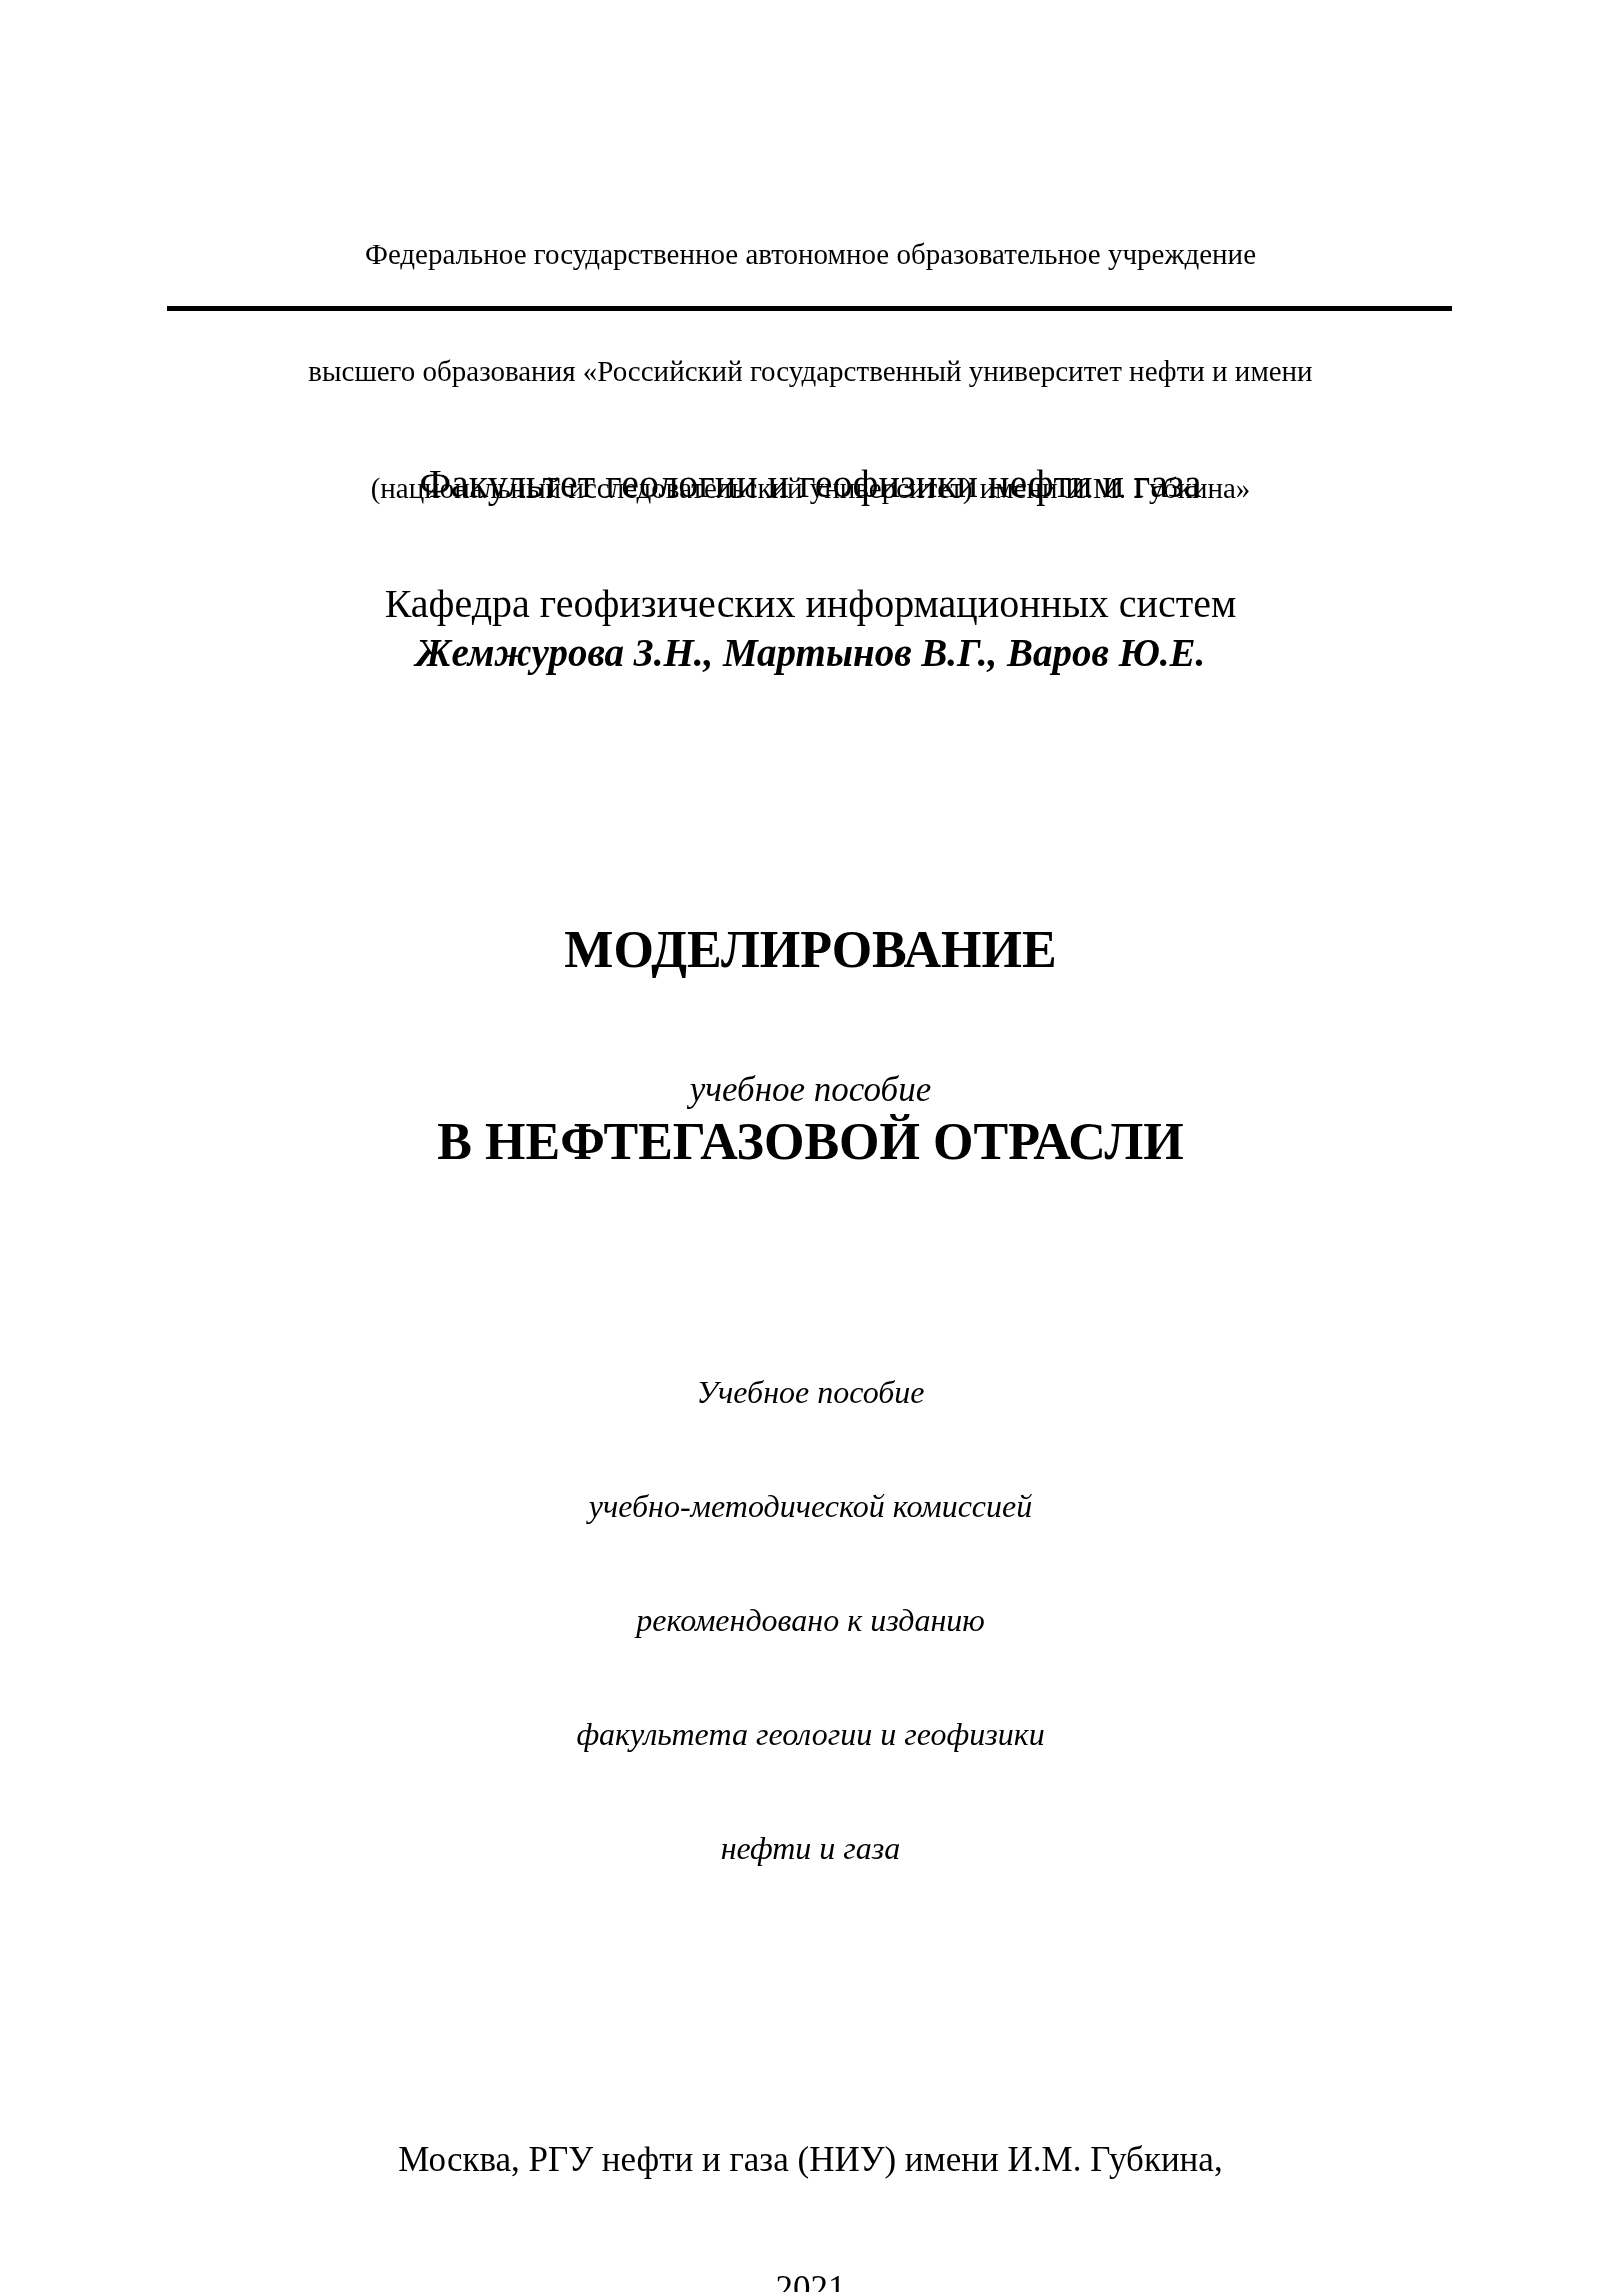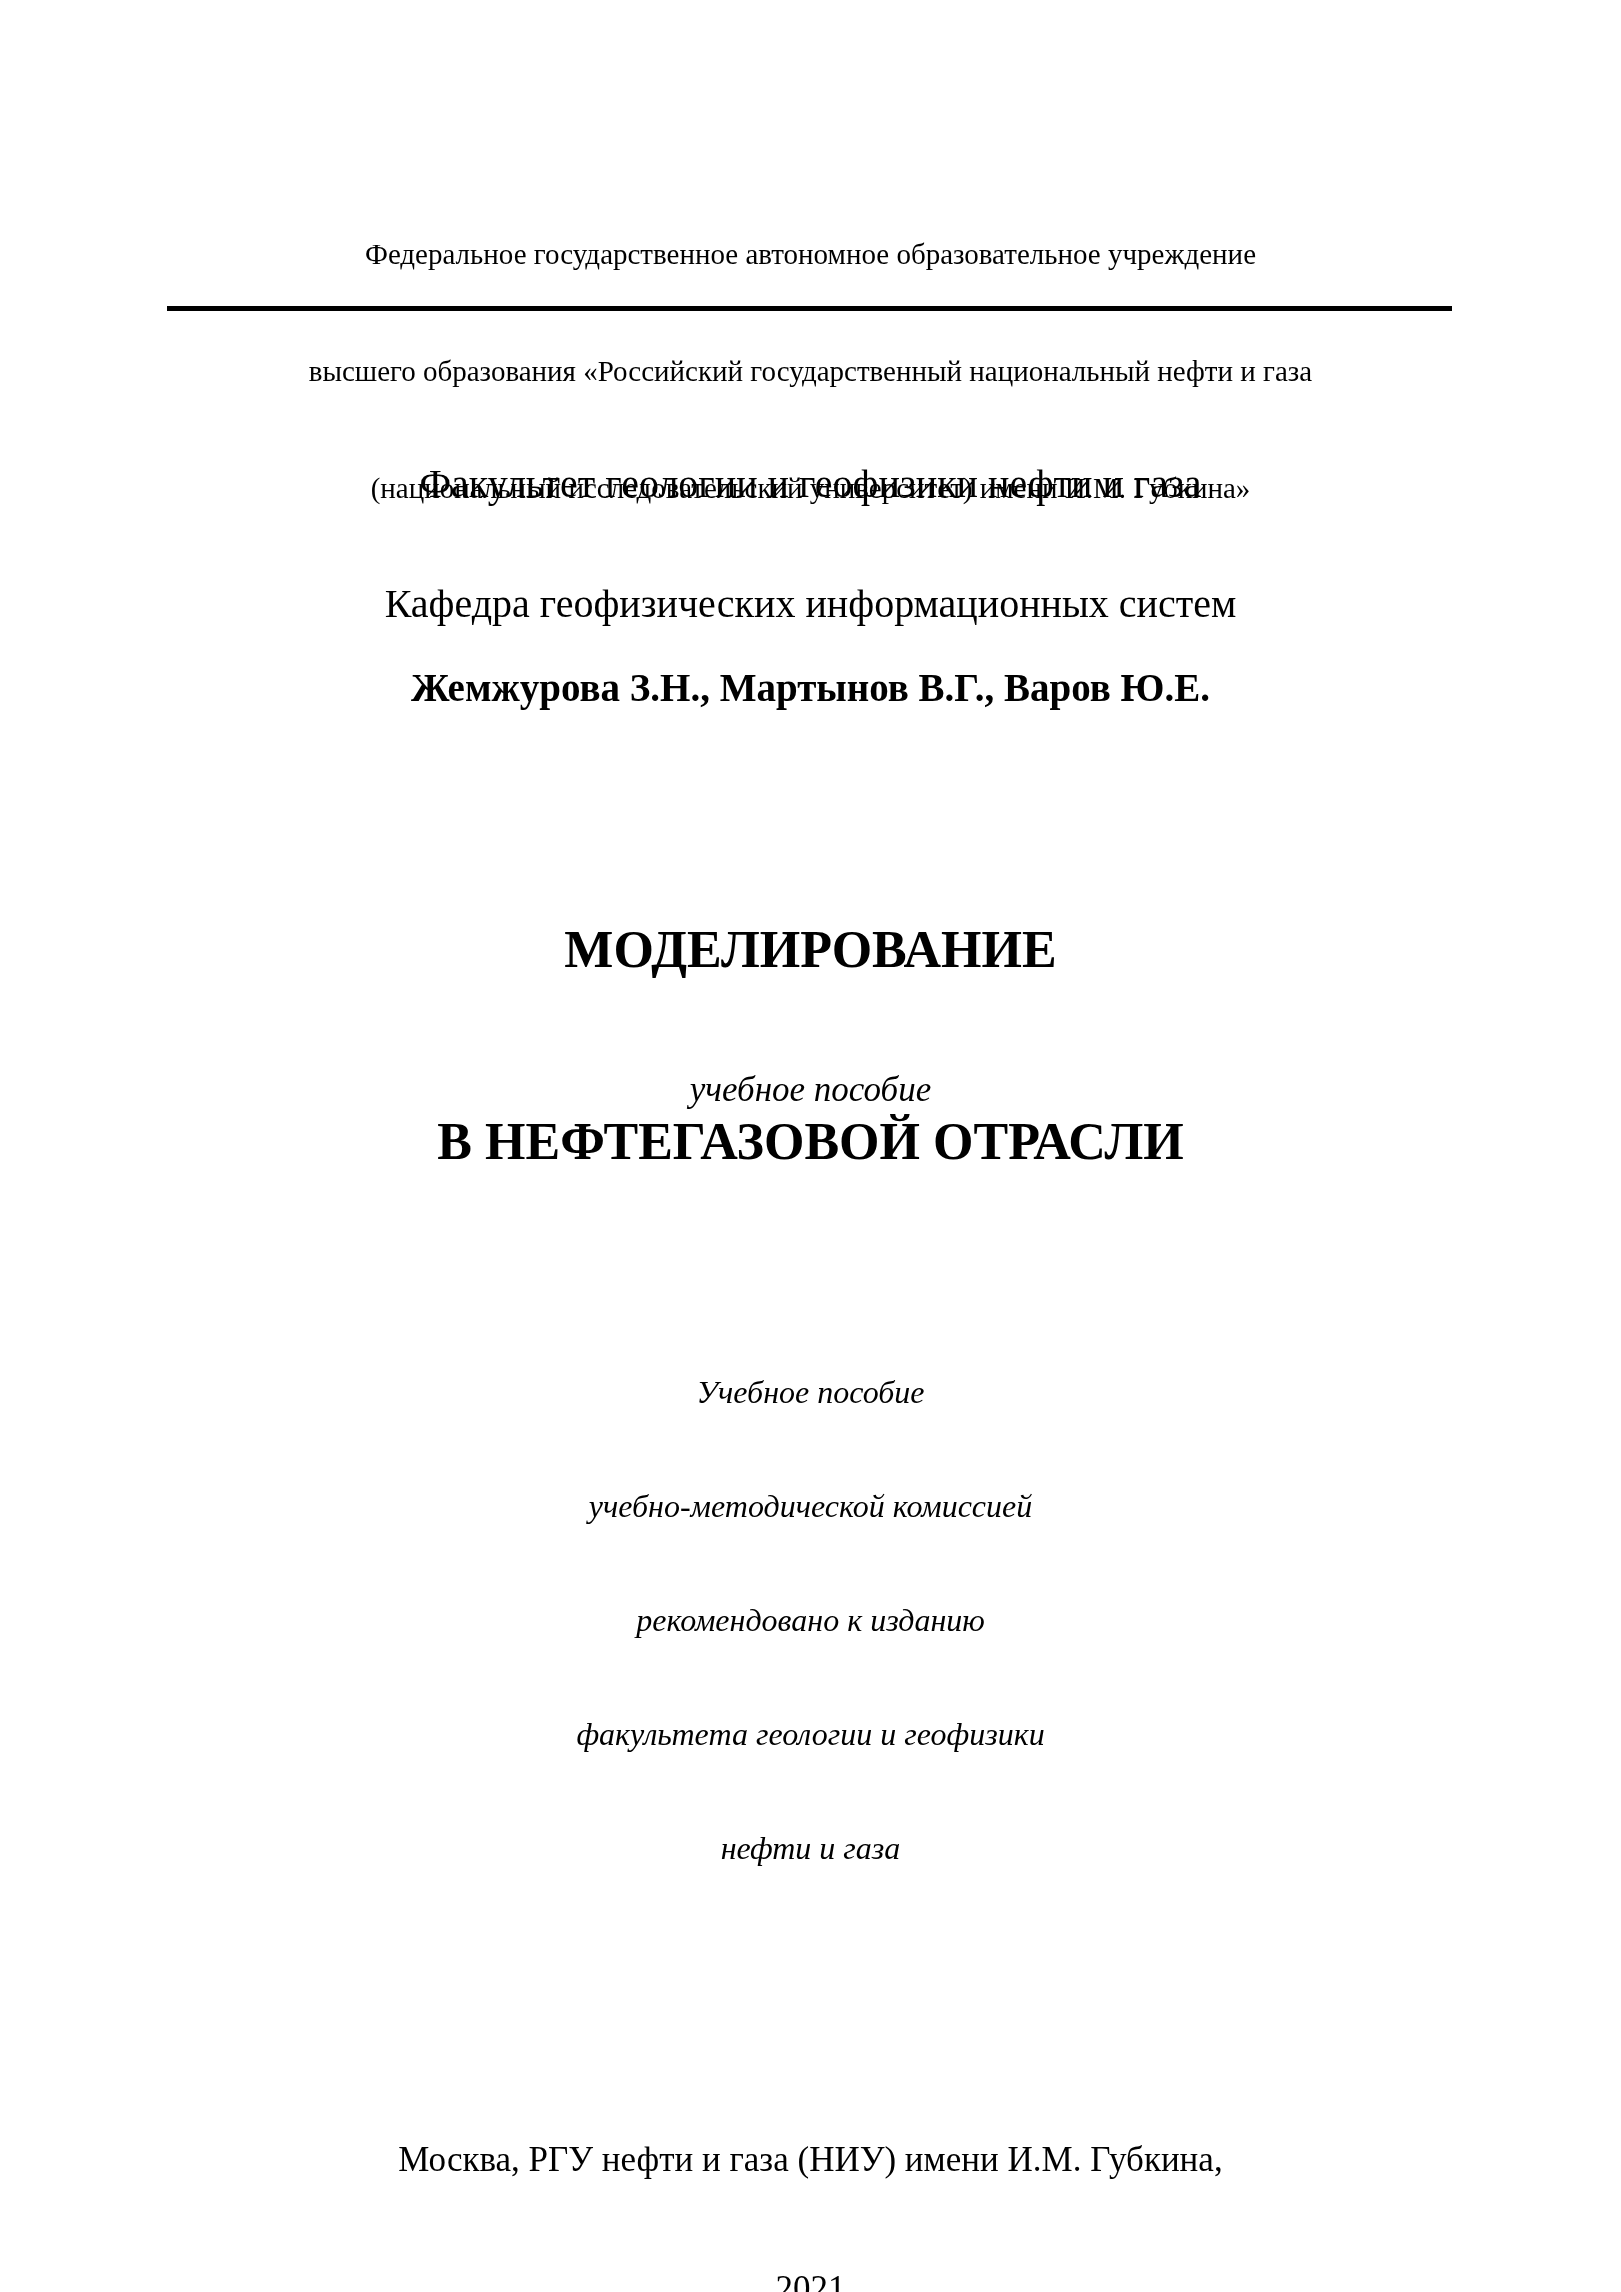--- a/index.html
+++ b/index.html
@@ -36,24 +36,25 @@
     width: 1285px;
     height: 4.9px;
     background: #000000;
   }
   .faculty-block {
     top: 384px;
     font-size: 40px;
     line-height: 40px;
   }
   .authors-line {
-    top: 663px;
+    top: 628px;
     font-size: 39px;
     font-weight: bold;
     line-height: 49px;
+    font-style: italic;
   }
   .title-block {
     top: 790px;
     font-size: 52px;
     font-weight: bold;
     line-height: 64px;
   }
   .subtitle-line {
     top: 1068px;
     font-size: 35px;
@@ -72,21 +73,21 @@
     line-height: 43px;
   }
 </style>
 </head>
 <body>
 
 <div class="page">
 
   <div class="block org-block">
     <div>Федеральное государственное автономное образовательное учреждение</div>
-    <div>высшего образования «Российский государственный национальный нефти и газа</div>
+    <div>высшего образования «Российский государственный университет нефти и имени</div>
     <div>(национальный исследовательский университет) имени И.М. Губкина»</div>
   </div>
 
   <div class="divider-rule"></div>
 
   <div class="block faculty-block">
     <div>Факультет геологии и геофизики нефти и газа</div>
     <div>Кафедра геофизических информационных систем</div>
   </div>
 

